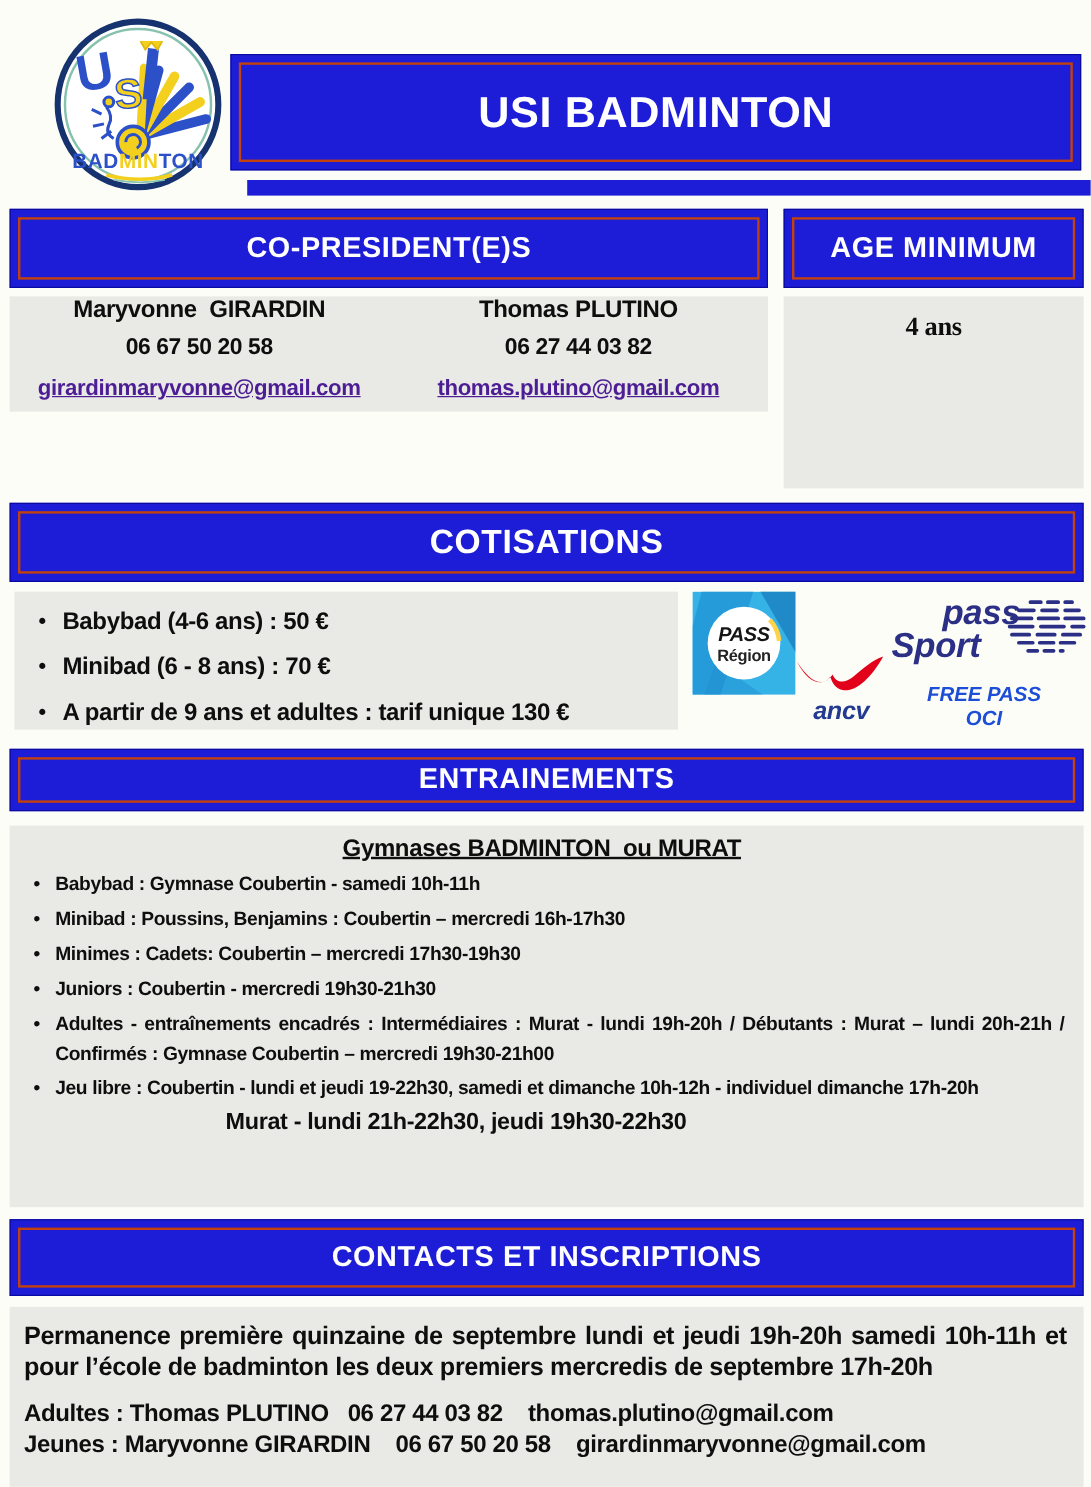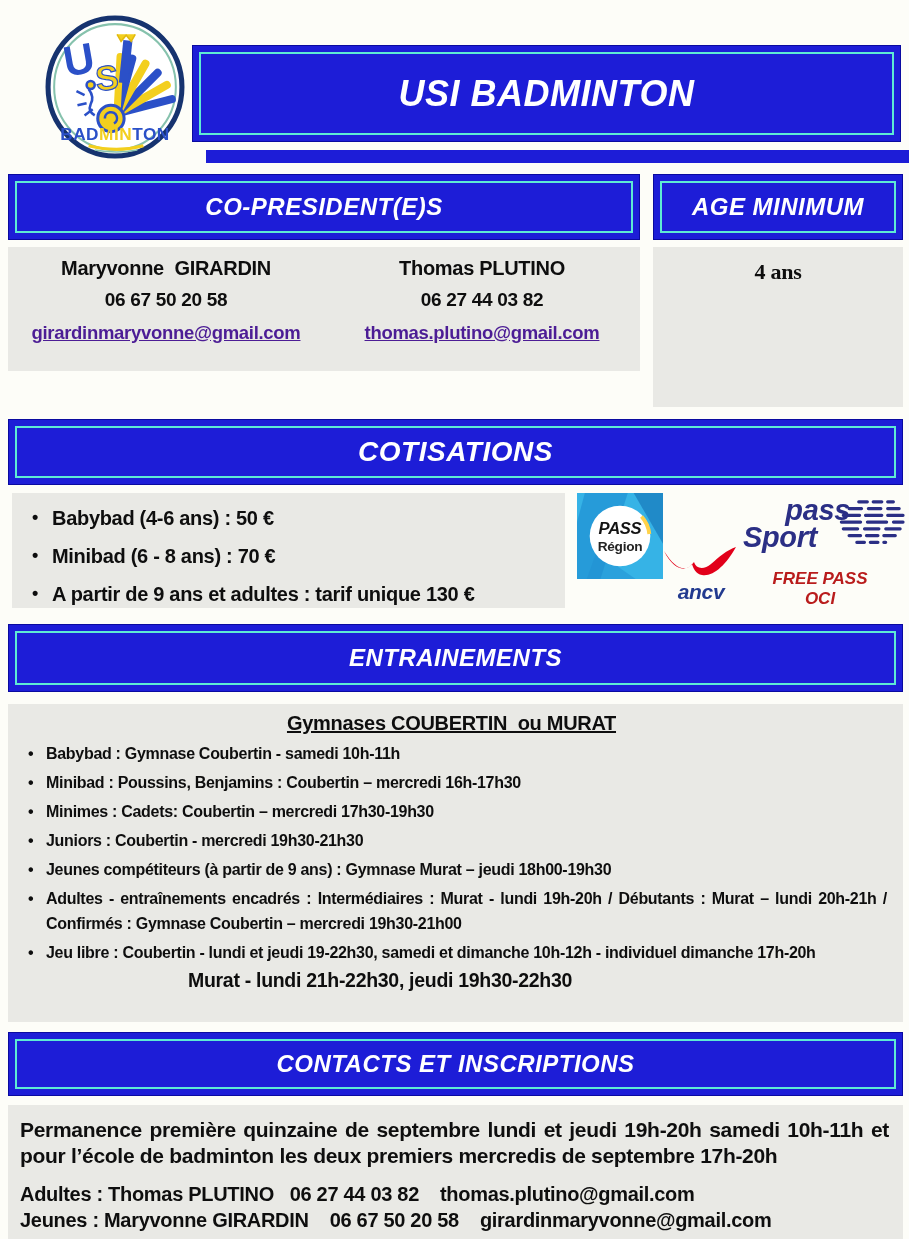--- a/index.html
+++ b/index.html
@@ -9,64 +9,64 @@
     font-family:"Liberation Sans", sans-serif;
     font-weight:bold;
     color:#0e0e0e;
     letter-spacing:-0.3px;
   }
   .page{width:909px;height:1239px;box-sizing:border-box;padding:0 6px 0 8px;position:relative;}
 
   
   .bluebox{background:#1d1dd7;border:1px solid #0a0aa0;padding:6px;box-sizing:border-box;}
   .bluebox .inner{
-    border:2px solid #5eead4;background:#1d1dd7;color:#ffffff;
+    border:2px solid #c2410c;background:#1d1dd7;color:#ffffff;
     text-align:center;display:flex;align-items:center;justify-content:center;
-    width:100%;height:100%;box-sizing:border-box;letter-spacing:0.5px;font-style:italic;
+    width:100%;height:100%;box-sizing:border-box;letter-spacing:0.5px;
   }
 
   
   .top{position:relative;height:170px;}
   .logo{position:absolute;left:36px;top:12px;width:142px;height:150px;}
   .title-box{position:absolute;left:184px;right:2px;top:45px;height:97px;}
   .title-box .inner{font-size:36px;}
   .thin-bar{position:absolute;left:198px;right:-6px;top:150px;height:13px;background:#1d1dd7;}
 
   
   .heads{display:flex;gap:13px;margin-top:4px;}
   .head-left{flex:0 0 632px;height:66px;}
   .head-left .inner{font-size:24px;}
   .head-right{flex:1;height:66px;}
   .head-right .inner{font-size:24px;}
   .bodies{display:flex;gap:13px;margin-top:7px;}
   .grey{background:#e9e9e5;box-sizing:border-box;}
-  .pres-body{flex:0 0 632px;height:124px;display:flex;padding-top:10px;}
+  .pres-body{flex:0 0 632px;height:96px;display:flex;}
   .pres-col{flex:1;text-align:center;}
   .pres-name{font-size:20px;white-space:pre;}
   .pres-phone{font-size:19px;margin-top:9px;}
   .pres-email{display:inline-block;margin-top:11px;font-size:18.5px;color:#4c1d95;text-decoration:underline;}
   .age-body{flex:1;height:160px;text-align:center;padding-top:12px;font-family:Liberation Serif, serif;}
   .age-value{font-size:22px;}
 
   
   .cot-head{margin-top:12px;height:66px;}
   .cot-head .inner{font-size:28px;}
   .cot-row{display:flex;margin-top:8px;height:115px;}
   .cot-list{flex:0 0 553px;padding:14px 10px 0 6px;margin-left:4px;}
   .cot-list ul{list-style:none;margin:0;padding:0;}
   .cot-list li{position:relative;padding-left:34px;font-size:20px;margin-bottom:15px;}
   .cot-list li::before{content:"\2022";position:absolute;left:14px;font-size:18px;}
   .logos{position:relative;flex:1;}
   .pass-region{position:absolute;left:12px;top:0;}
   .ancv{position:absolute;left:96px;top:50px;}
   .pass-sport{position:absolute;left:176px;top:2px;}
-  .freepass{position:absolute;left:200px;top:76px;width:110px;text-align:center;color:#b91c1c;font-style:italic;font-size:17px;line-height:20px;letter-spacing:0;}
-
-  
-  .ent-head{margin-top:16px;height:68px;}
+  .freepass{position:absolute;left:200px;top:76px;width:110px;text-align:center;color:#1d4ed8;font-style:italic;font-size:17px;line-height:20px;letter-spacing:0;}
+
+  
+  .ent-head{margin-top:16px;height:52px;}
   .ent-head .inner{font-size:24px;}
   .ent-body{margin-top:12px;min-height:318px;padding:8px 16px 10px 8px;}
   .ent-subtitle{text-align:center;font-size:20px;text-decoration:underline;white-space:pre;margin-bottom:6px;}
   .ent-body ul{list-style:none;margin:0;padding:0;}
   .ent-body li{position:relative;padding-left:30px;font-size:16px;line-height:25px;margin-bottom:4px;text-align:justify;}
   .ent-body li::before{content:"\2022";position:absolute;left:12px;font-size:16px;}
   .ent-extra{padding-left:172px;font-size:19.5px;margin-top:2px;}
 
   
   .contact-head{margin-top:10px;height:64px;}
@@ -193,27 +193,26 @@
         </div>
       </div>
     </div>
   </section>
 
   <section>
     <div class="bluebox ent-head">
       <div class="inner">ENTRAINEMENTS</div>
     </div>
     <div class="grey ent-body">
-      <div class="ent-subtitle">Gymnases COUBERTIN  ou MURAT</div>
+      <div class="ent-subtitle">Gymnases BADMINTON  ou MURAT</div>
       <ul>
         <li>Babybad : Gymnase Coubertin - samedi 10h-11h</li>
         <li>Minibad : Poussins, Benjamins : Coubertin – mercredi 16h-17h30</li>
         <li>Minimes : Cadets: Coubertin – mercredi 17h30-19h30</li>
         <li>Juniors : Coubertin - mercredi 19h30-21h30</li>
-        <li>Jeunes compétiteurs (à partir de 9 ans) : Gymnase Murat – jeudi 18h00-19h30</li>
         <li>Adultes - entraînements encadrés : Intermédiaires : Murat - lundi 19h-20h / Débutants : Murat – lundi 20h-21h / Confirmés : Gymnase Coubertin – mercredi 19h30-21h00</li>
         <li>Jeu libre : Coubertin - lundi et jeudi 19-22h30, samedi et dimanche 10h-12h - individuel dimanche 17h-20h</li>
       </ul>
       <div class="ent-extra">Murat - lundi 21h-22h30, jeudi 19h30-22h30</div>
     </div>
   </section>
 
   <section>
     <div class="bluebox contact-head">
       <div class="inner">CONTACTS ET INSCRIPTIONS</div>

